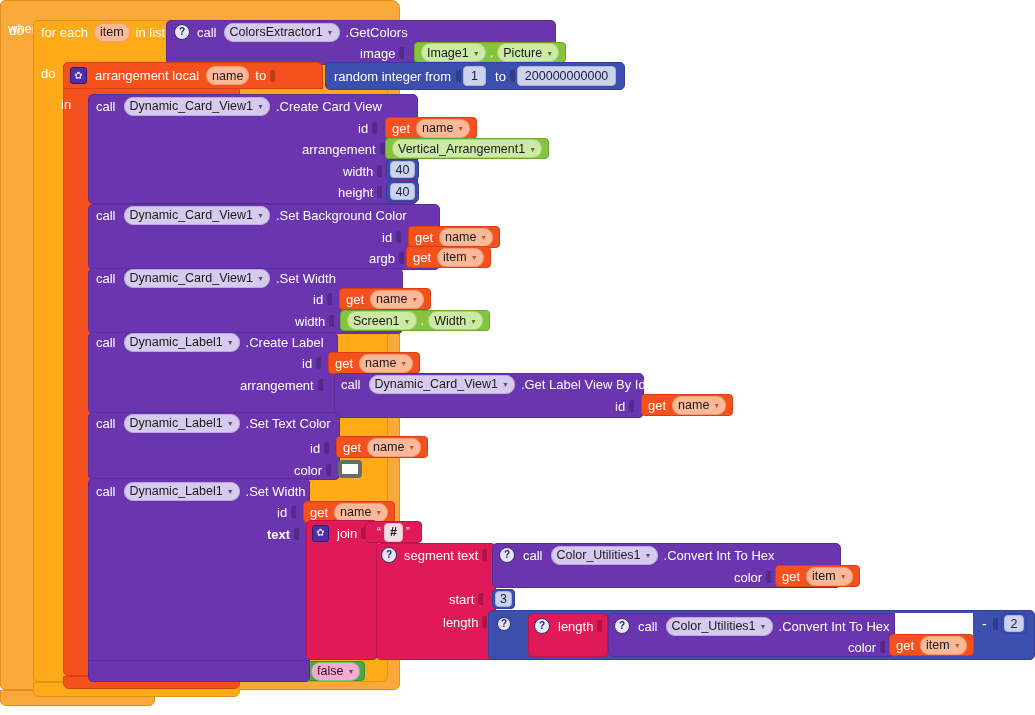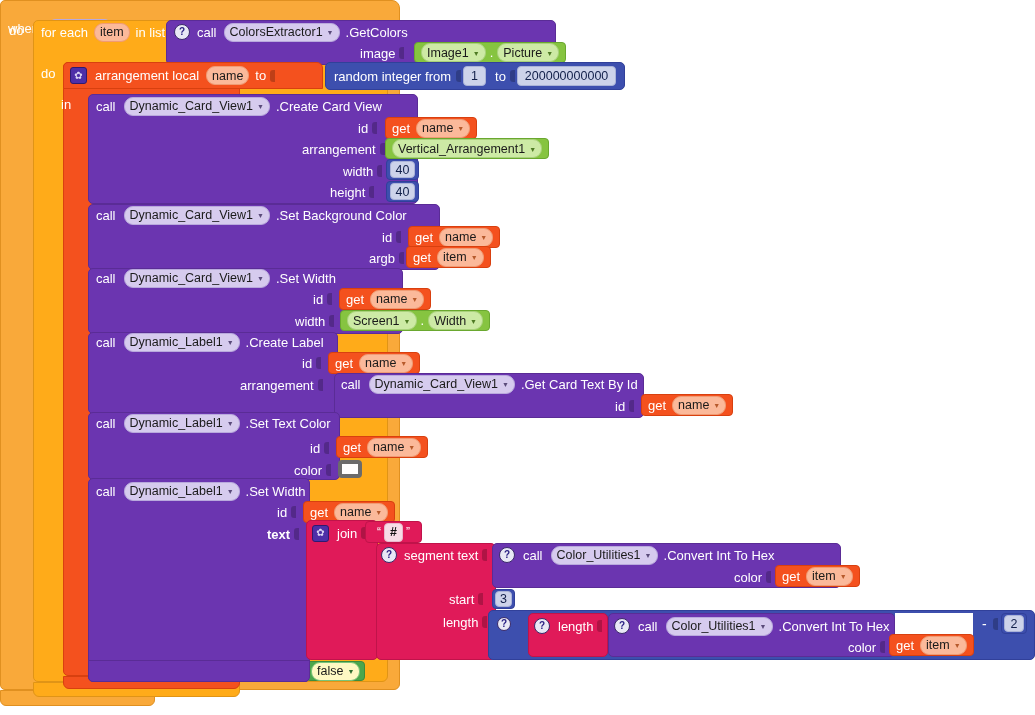--- a/index.html
+++ b/index.html
@@ -27,21 +27,21 @@
   
   .field{
     display:inline-flex;align-items:center;gap:4px;
     background:#d6cbee;color:#1a1a1a;border:1px solid #b9a9dd;
     border-radius:9px;padding:0 5px;height:17px;line-height:16px;
     font-size:12.5px;
   }
   .field.var{background:#fbb99a;border-color:#f09b74;}
   .field.green{background:#cdeaa5;border-color:#a9d27b;}
   .field.num{background:#cdd3ea;border-color:#aab3d8;border-radius:4px;color:#12204a;}
-  .field.logic{background:#fef9c3;border-color:#79c479;}
+  .field.logic{background:#f9a8d4;border-color:#79c479;}
   .field.hash{background:#f7dce6;border-color:#e9b9cb;border-radius:4px;color:#111;font-weight:bold;}
   .caret{font-size:7px;color:#5a4b7a;transform:translateY(1px);}
   .field.var .caret{color:#b75a2c;}
   .field.green .caret{color:#4e7a24;}
   .field.logic .caret{color:#2f6b2f;}
 
   
   .q{
     width:14px;height:14px;border-radius:50%;
     background:#e8e8f5;border:1px solid #3a2a6a;
@@ -192,21 +192,21 @@
   </span>
 </div>
 
 <div class="abs row" style="left:343px;top:162px;height:18px;">
   <span class="rlabel">width</span>
   <span class="sock" style="margin-left:4px;"></span>
 </div>
 <div class="abs c-math" style="left:386px;top:159px;width:33px;height:21px;border-radius:4px;"></div>
 <div class="abs field num" style="left:390px;top:161px;width:25px;justify-content:center;height:17px;line-height:16px;">40</div>
 
-<div class="abs row" style="left:330px;top:183px;height:18px;">
+<div class="abs row" style="left:338px;top:183px;height:18px;">
   <span class="rlabel">height</span>
   <span class="sock" style="margin-left:4px;"></span>
 </div>
 <div class="abs c-math" style="left:386px;top:181px;width:33px;height:21px;border-radius:4px;"></div>
 <div class="abs field num" style="left:390px;top:183px;width:25px;justify-content:center;height:17px;line-height:16px;">40</div>
 
 
 <div class="abs c-call" style="left:88px;top:204px;width:352px;height:66px;border-radius:5px;"></div>
 <div class="abs row" style="left:96px;top:206px;height:18px;">
   <span class="lbl">call</span>
@@ -302,21 +302,21 @@
   <span class="sock" style="margin-left:4px;"></span>
 </div>
 
 <div class="abs c-call" style="left:334px;top:373px;width:310px;height:45px;border-radius:5px;"></div>
 <div class="abs row" style="left:341px;top:375px;height:18px;">
   <span class="lbl">call</span>
   <span class="field" style="margin-left:8px;">
     <span>Dynamic_Card_View1</span>
     <span class="caret">▼</span>
   </span>
-  <span class="lbl" style="margin-left:6px;">.Get Card Text By Id</span>
+  <span class="lbl" style="margin-left:6px;">.Get Label View By Id</span>
 </div>
 <div class="abs row" style="left:615px;top:397px;height:18px;">
   <span class="rlabel">id</span>
   <span class="sock" style="margin-left:4px;"></span>
 </div>
 <div class="abs c-var row" style="left:641px;top:394px;height:22px;border-radius:4px;padding:0 6px;">
   <span class="lbl">get</span>
   <span class="field var" style="margin-left:6px;">
     <span>name</span>
     <span class="caret">▼</span>

